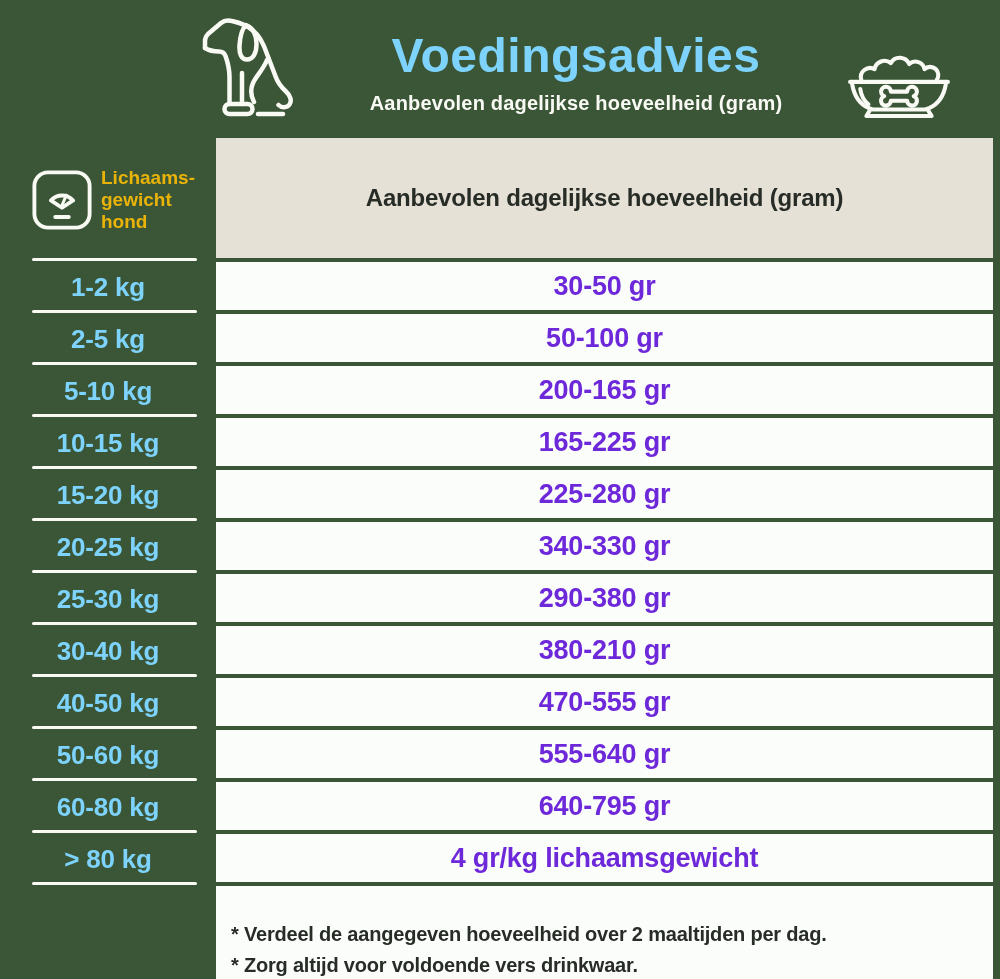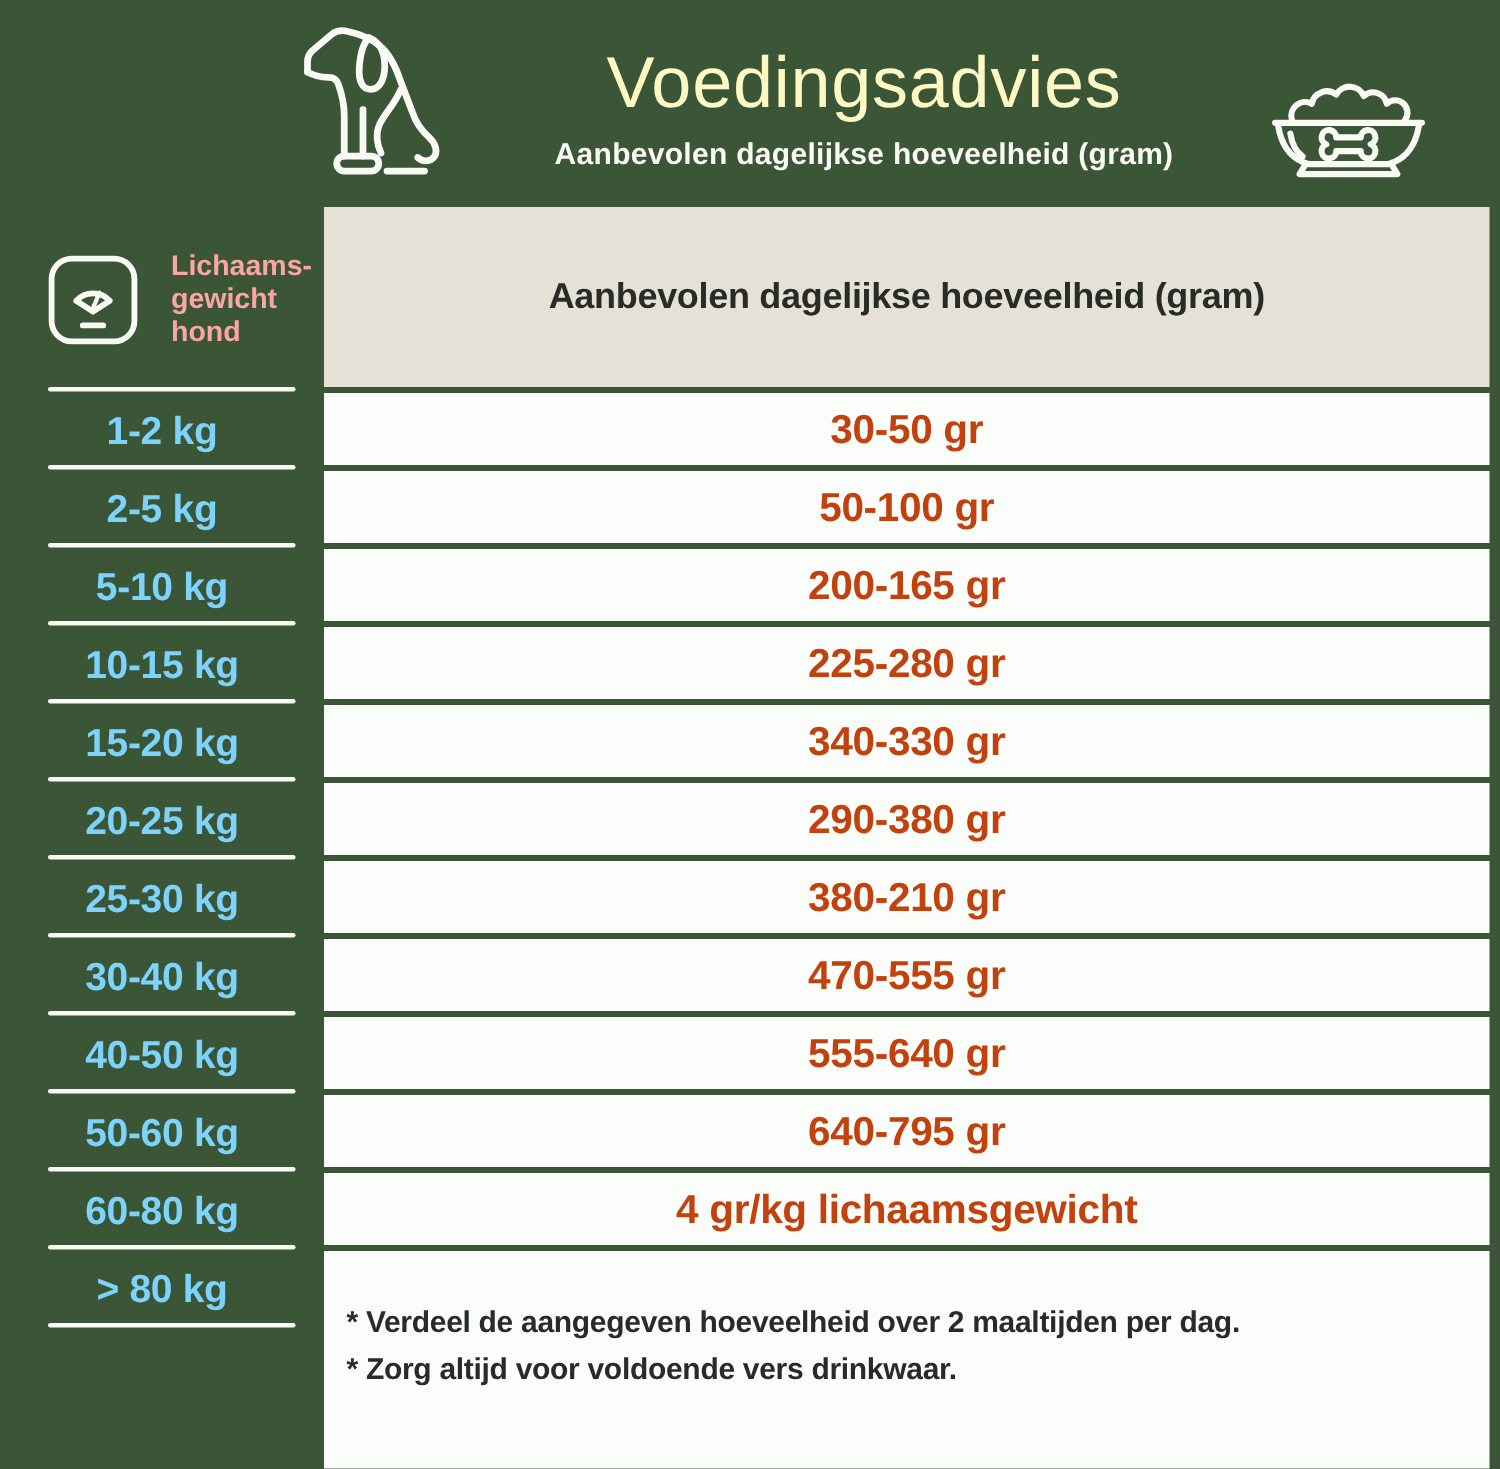--- a/index.html
+++ b/index.html
@@ -11,42 +11,42 @@
     overflow: hidden;
     color: #FAFAF5;
   }
 
   
   .header { position: absolute; top: 0; left: 0; width: 1000px; height: 138px; }
   .dog-icon-wrap  { position: absolute; left: 194px; top: 12px; width: 114px; height: 114px; }
   .bowl-icon-wrap { position: absolute; left: 846px; top: 50px; width: 106px; height: 74px; }
   .titles { position: absolute; left: 296px; top: 30px; width: 560px; text-align: center; }
   .title {
-    font-size: 48px; font-weight: normal; letter-spacing: 0.5px;
-    color: #fef9c3; line-height: 52px;
+    font-size: 48px; font-weight: bold; letter-spacing: 0.5px;
+    color: #7dd3fc; line-height: 52px;
   }
   .subtitle {
     margin-top: 10px; font-size: 20px; font-weight: bold;
     color: #FAFAF5; letter-spacing: 0.2px;
   }
 
   
   .table-area {
     position: absolute; top: 138px; left: 0; right: 0; bottom: 0;
     display: flex;
   }
   .left-col { width: 216px; flex: none; display: flex; flex-direction: column; }
   .left-header {
     height: 123px; position: relative;
     display: flex; align-items: center; padding-left: 31px;
   }
   .scale-icon-wrap { width: 62px; height: 64px; flex: none; }
   .row-header-label {
-    margin-left: 21px; font-size: 19px; font-weight: bold;
-    line-height: 22px; color: #fca5a5;
+    margin-left: 8px; font-size: 19px; font-weight: bold;
+    line-height: 22px; color: #eab308;
   }
   .left-header::after, .wrow::after {
     content: ""; position: absolute; left: 32px; width: 165px; height: 3px;
     bottom: 0; background: #FAFAF5; border-radius: 2px;
   }
   .wrow {
     height: 52px; position: relative; flex: none;
     display: flex; align-items: center; justify-content: center;
     font-size: 26px; font-weight: bold; color: #7dd3fc; letter-spacing: -0.2px;
   }
@@ -56,21 +56,21 @@
     display: flex; flex-direction: column; gap: 4px;
   }
   .value-header {
     height: 120px; flex: none; background: #E6E1D7;
     display: flex; align-items: center; justify-content: center;
     font-size: 24px; font-weight: bold; color: #272C26; letter-spacing: -0.2px;
   }
   .vrow {
     height: 48px; flex: none; background: #FBFDFB;
     display: flex; align-items: center; justify-content: center;
-    font-size: 27px; font-weight: bold; color: #c2410c; letter-spacing: -0.2px;
+    font-size: 27px; font-weight: bold; color: #6d28d9; letter-spacing: -0.2px;
   }
   .footnotes {
     flex: 1; background: #FBFDFB; color: #272C26;
     padding: 33px 20px 0 15px;
     font-size: 20px; font-weight: bold; line-height: 31px; letter-spacing: -0.2px;
   }
 
   svg { display: block; width: 100%; height: 100%; }
   .stroke { fill: none; stroke: #FAFAF5; stroke-linecap: round; stroke-linejoin: round; }
 </style>
@@ -144,20 +144,21 @@
     <div class="wrow">50-60 kg</div>
     <div class="wrow">60-80 kg</div>
     <div class="wrow">&gt; 80 kg</div>
   </div>
 
   <div class="right-col">
     <div class="value-header">Aanbevolen dagelijkse hoeveelheid (gram)</div>
     <div class="vrow">30-50 gr</div>
     <div class="vrow">50-100 gr</div>
     <div class="vrow">200-165 gr</div>
+    <div class="vrow">165-225 gr</div>
     <div class="vrow">225-280 gr</div>
     <div class="vrow">340-330 gr</div>
     <div class="vrow">290-380 gr</div>
     <div class="vrow">380-210 gr</div>
     <div class="vrow">470-555 gr</div>
     <div class="vrow">555-640 gr</div>
     <div class="vrow">640-795 gr</div>
     <div class="vrow">4 gr/kg lichaamsgewicht</div>
     <div class="footnotes">
       <div>* Verdeel de aangegeven hoeveelheid over 2 maaltijden per dag.</div>

